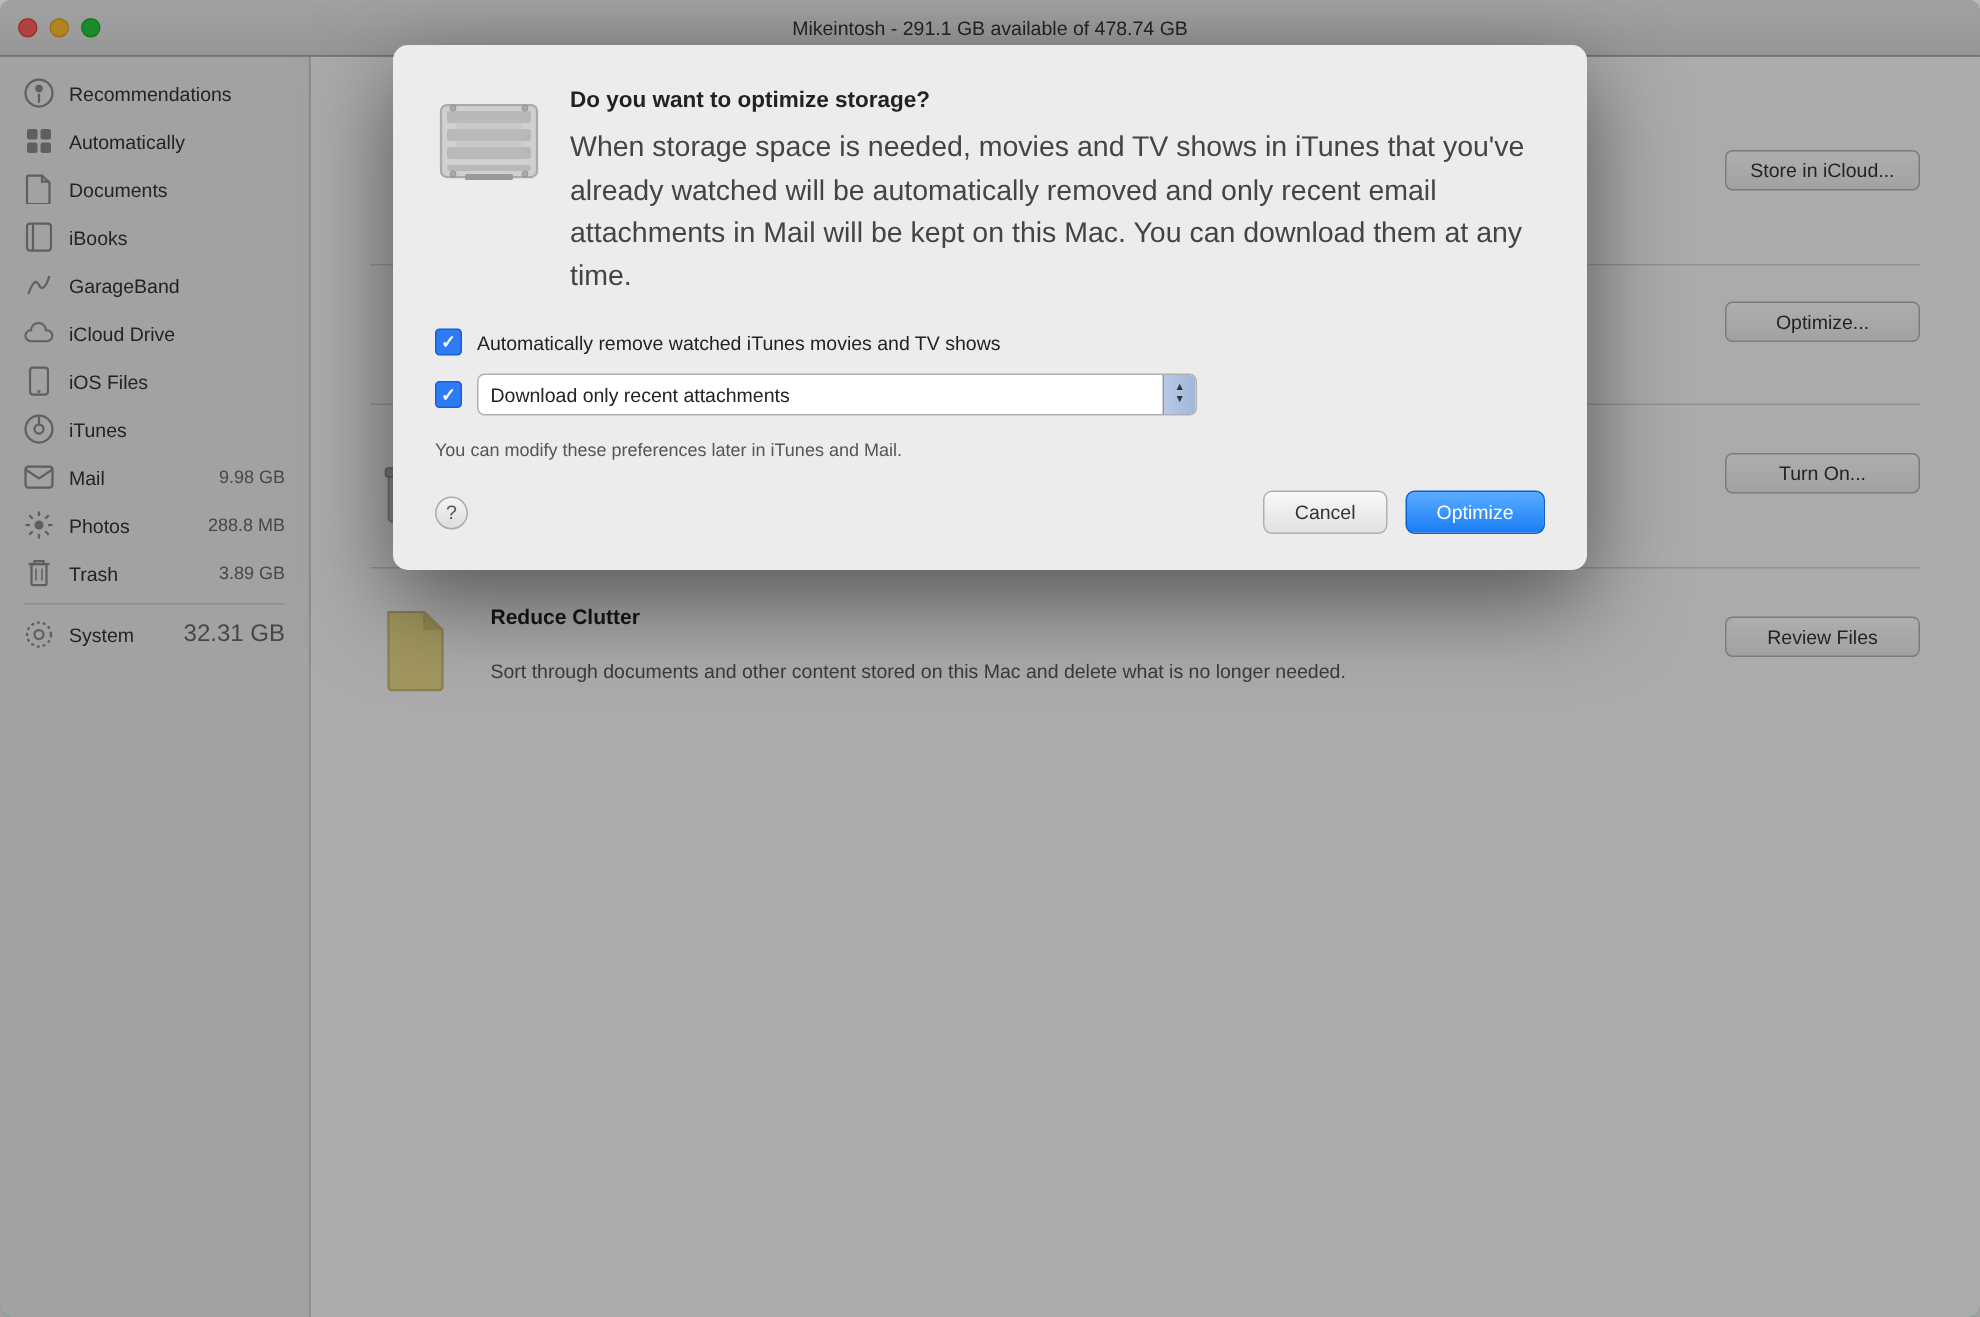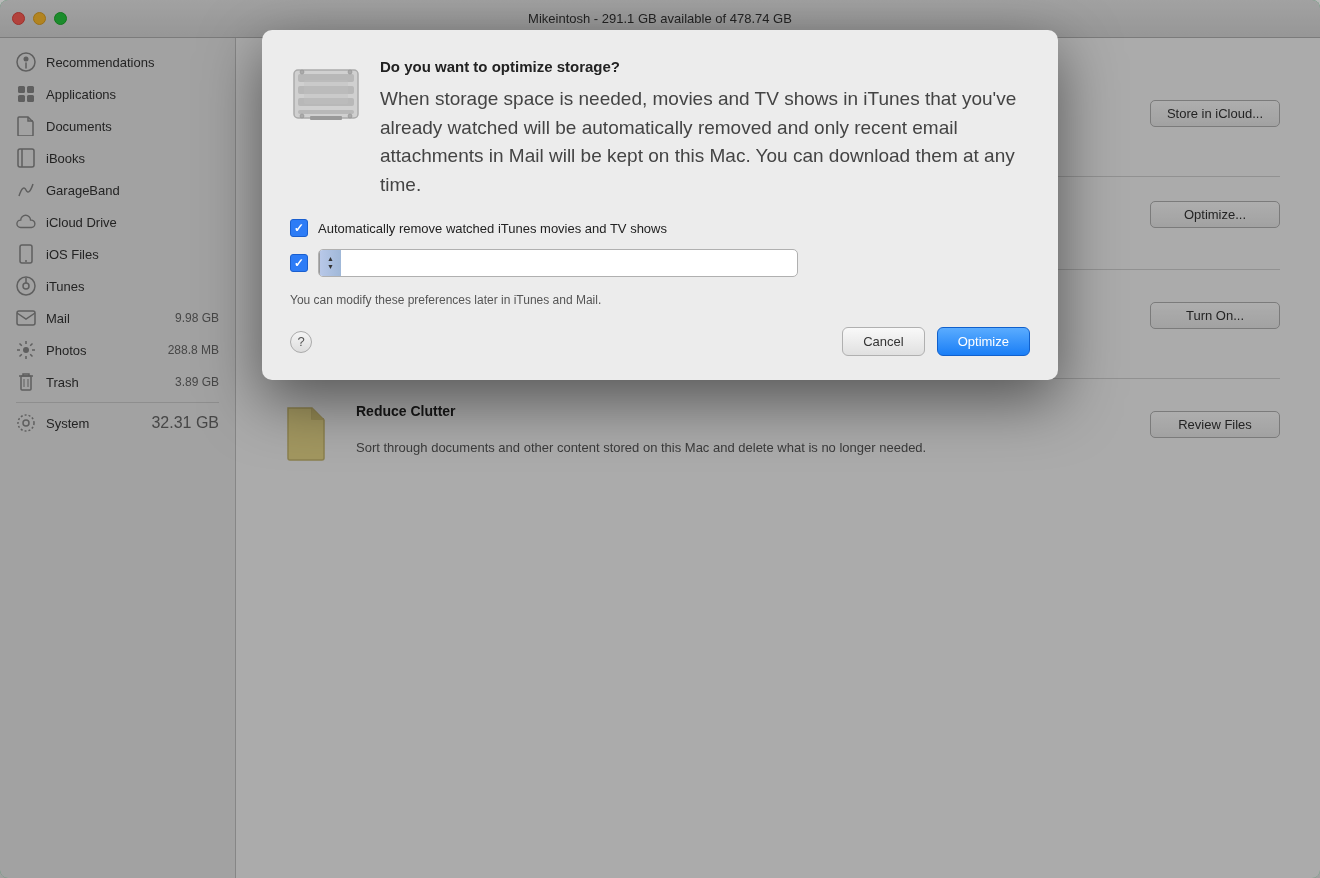--- a/index.html
+++ b/index.html
@@ -63,21 +63,21 @@
 
     
     .content-area {
       display: flex;
       flex: 1;
       overflow: hidden;
     }
 
     
     .sidebar {
-      width: 236px;
+      width: 207px;
       background: #e8e8e8;
       border-right: 1px solid #c0c0c0;
       padding: 8px 0;
       overflow-y: auto;
       flex-shrink: 0;
     }
 
     .sidebar-item {
       display: flex;
       align-items: center;
@@ -386,21 +386,21 @@
 
       <div class="sidebar-item">
         <div class="sidebar-icon">
           <svg width="20" height="20" viewBox="0 0 20 20">
             <rect x="2" y="2" width="7" height="7" rx="1.5" fill="#888"></rect>
             <rect x="11" y="2" width="7" height="7" rx="1.5" fill="#888"></rect>
             <rect x="2" y="11" width="7" height="7" rx="1.5" fill="#888"></rect>
             <rect x="11" y="11" width="7" height="7" rx="1.5" fill="#888"></rect>
           </svg>
         </div>
-        <span class="sidebar-label">Applications</span>
+        <span class="sidebar-label">Automatically</span>
       </div>
 
       <div class="sidebar-item">
         <div class="sidebar-icon">
           <svg width="18" height="20" viewBox="0 0 18 20">
             <path d="M2 1 h9 l5 5 v13 a1 1 0 0 1-1 1 H2 a1 1 0 0 1-1-1 V2 a1 1 0 0 1 1-1z" fill="none" stroke="#888" stroke-width="1.5"></path>
             <path d="M11 1 v4 h5" fill="none" stroke="#888" stroke-width="1.5"></path>
           </svg>
         </div>
         <span class="sidebar-label">Documents</span>
@@ -615,20 +615,21 @@
       <div class="dialog-options">
 
         <div class="option-row">
           <div class="checkbox-checked"></div>
           <span class="option-label">Automatically remove watched iTunes movies and TV shows</span>
         </div>
 
         <div class="option-row">
           <div class="checkbox-checked"></div>
           <div class="dropdown-wrapper">
+            <span class="dropdown-text">Download only recent attachments</span>
             <div class="dropdown-stepper">
               <div class="stepper-up">▲</div>
               <div class="stepper-down">▼</div>
             </div>
           </div>
         </div>
       </div>
 
       <div class="dialog-note">You can modify these preferences later in iTunes and Mail.</div>
 

